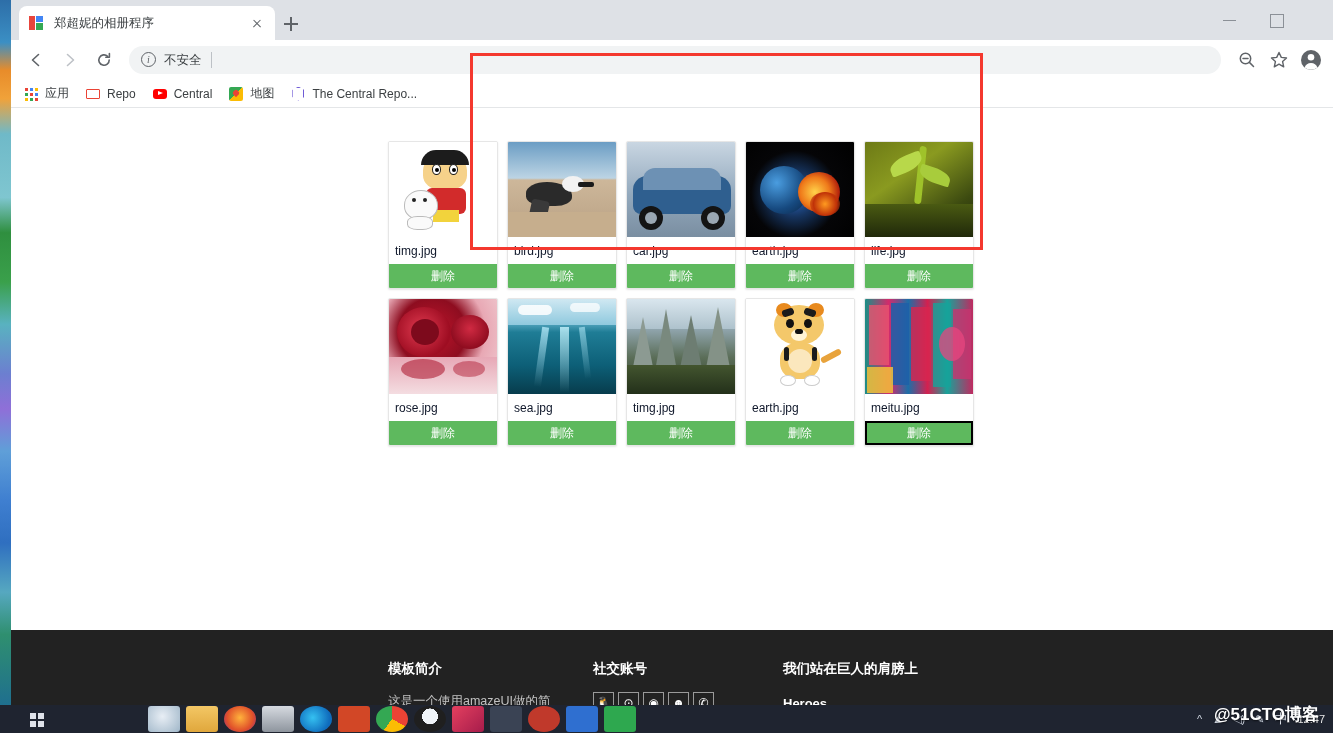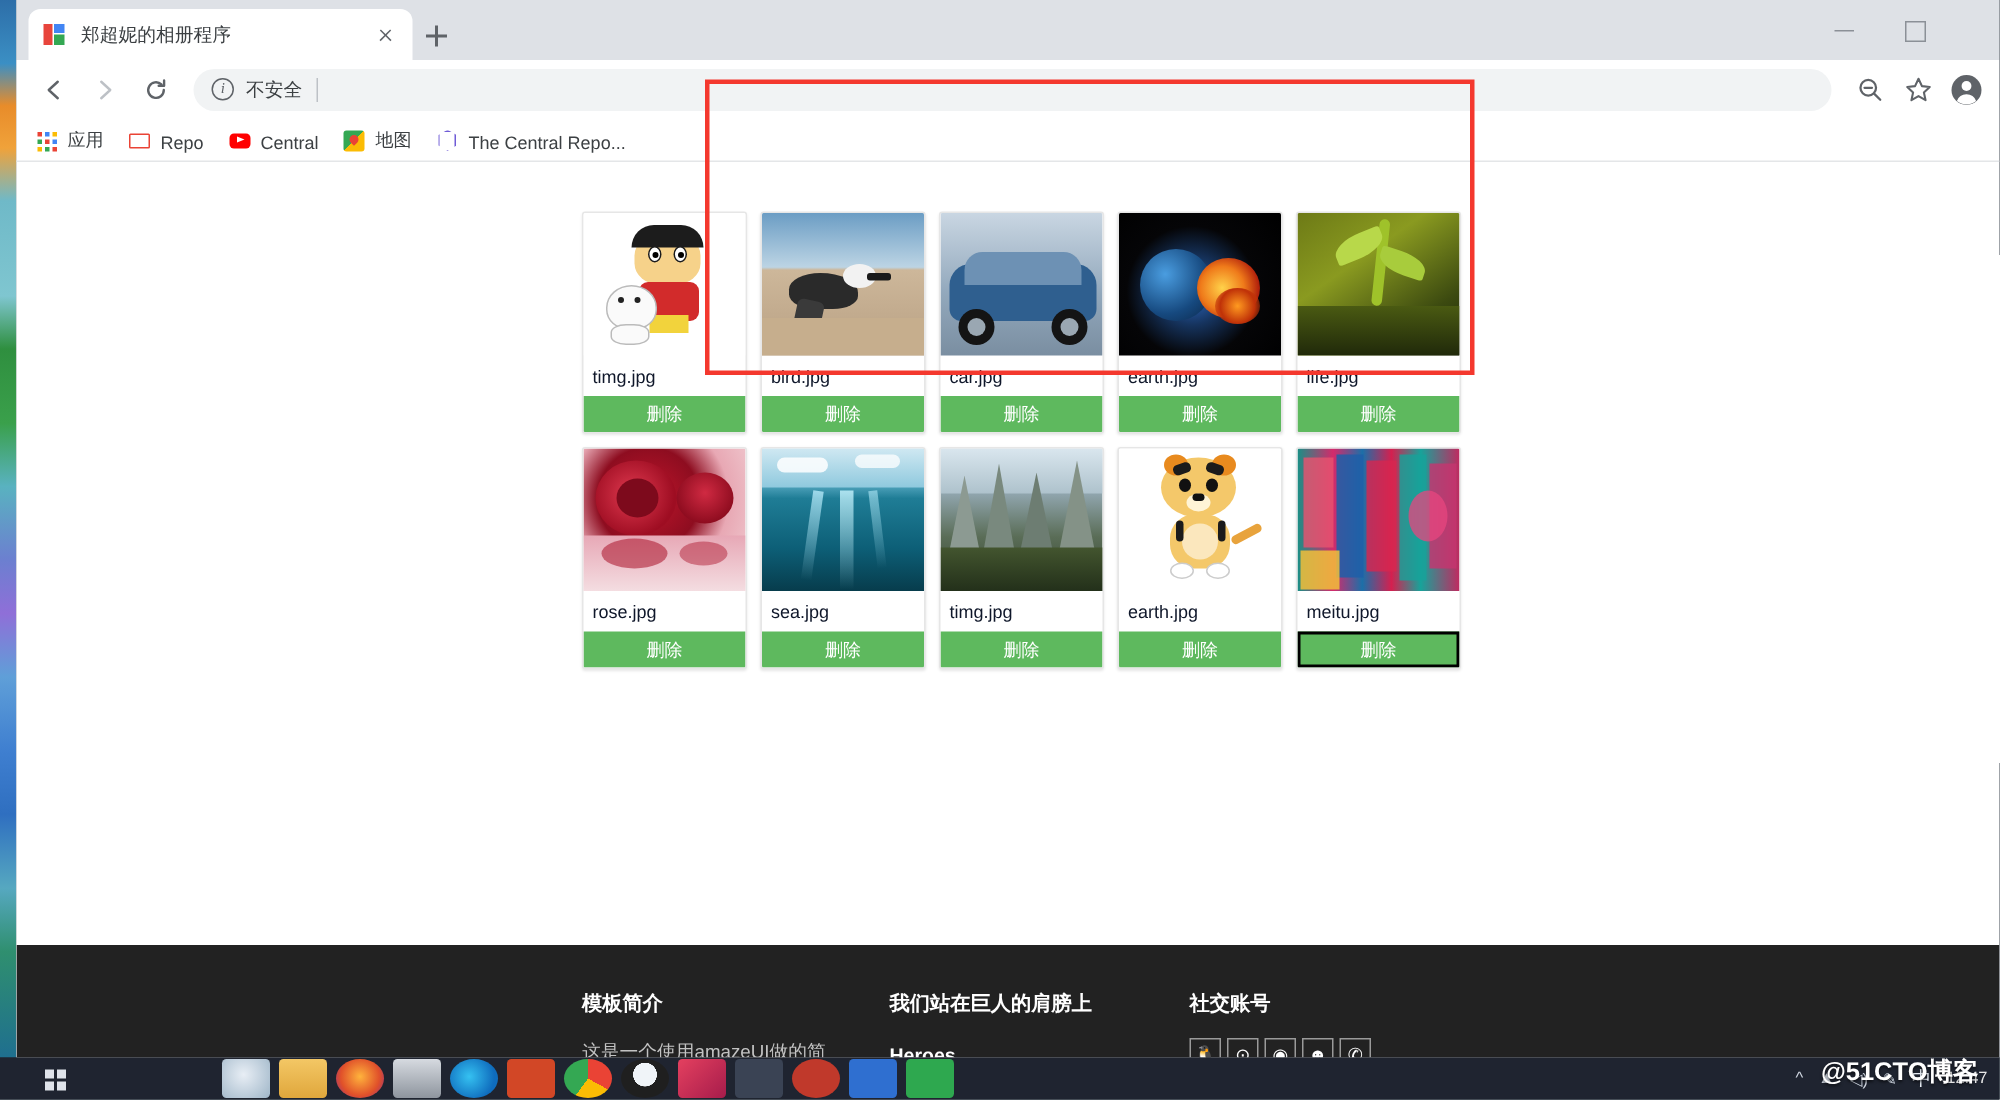--- a/index.html
+++ b/index.html
@@ -96,21 +96,21 @@
   .url .host { color:#202124; }
   .url .path { color:#5f6368; }
   .tb-right { display:flex; align-items:center; }
   .tb-icon { width:28px;height:28px;margin-left:4px;position:relative;cursor:pointer; }
 
   
   .bookmarks {
     height: 28px; background: #fff; display: flex; align-items: center;
     padding: 0 12px; border-bottom: 1px solid #e4e6e8;
   }
-  .bm { display:flex; align-items:flex-end; margin-right:16px; cursor:pointer; }
+  .bm { display:flex; align-items:center; margin-right:16px; cursor:pointer; }
   .bm-label { font-size:12px; color:#3c4043; white-space:nowrap; }
   .bm-ico { width:16px;height:16px;margin-right:6px;position:relative;flex:0 0 16px; }
   .apps-grid { display:grid; grid-template-columns:repeat(3,3px); grid-template-rows:repeat(3,3px); gap:2px;
                position:absolute; left:2px; top:2px; }
   .apps-grid i { display:block; width:3px; height:3px; background:#5f6368; }
   .gmail-m { position:absolute; left:1px; top:3px; width:14px; height:10px;
              border:1.6px solid #ea4335; border-radius:1px; }
   .yt { position:absolute; left:1px; top:3px; width:14px; height:10px; background:#ff0000;
         border-radius:3px; }
   .yt:after { content:""; position:absolute; left:5px; top:2.5px; border-left:5px solid #fff;
@@ -486,35 +486,35 @@
 
       <div class="site-footer">
         <div class="footer-inner">
 
           <div class="fcol c1">
             <div class="fh">模板简介</div>
             <div class="ftext">这是一个使用amazeUI做的简单的前端模板。</div>
 
           </div>
 
-          <div class="fcol c3">
-            <div class="fh">我们站在巨人的肩膀上</div>
-            <div class="fh sub">Heroes</div>
-
-          </div>
-
           <div class="fcol c2">
             <div class="fh">社交账号</div>
             <div class="socials">
               <span class="soc">🐧</span>
               <span class="soc">⊙</span>
               <span class="soc">◉</span>
               <span class="soc">☻</span>
               <span class="soc">✆</span>
             </div>
+
+          </div>
+
+          <div class="fcol c3">
+            <div class="fh">我们站在巨人的肩膀上</div>
+            <div class="fh sub">Heroes</div>
 
           </div>
 
         </div>
       </div>
 
       <div class="page-dim"></div>
 
     </div>
   </div>

